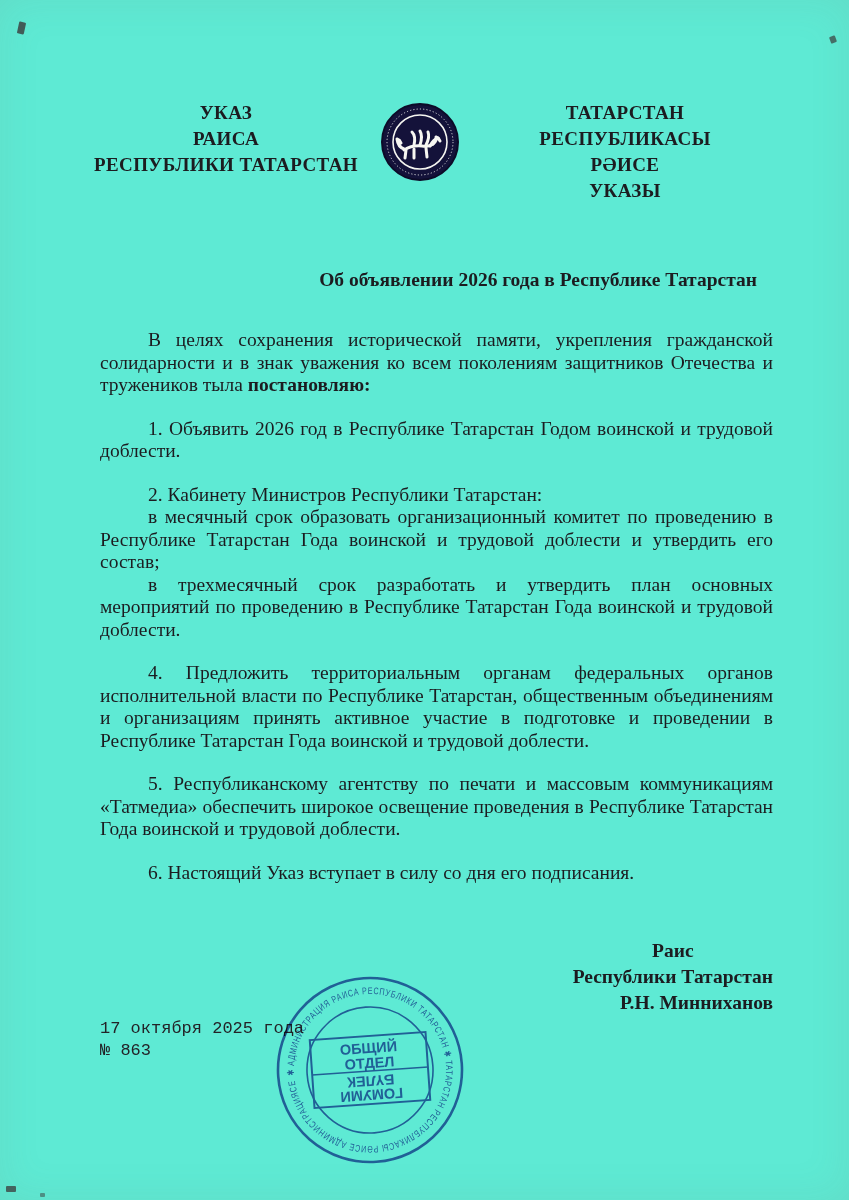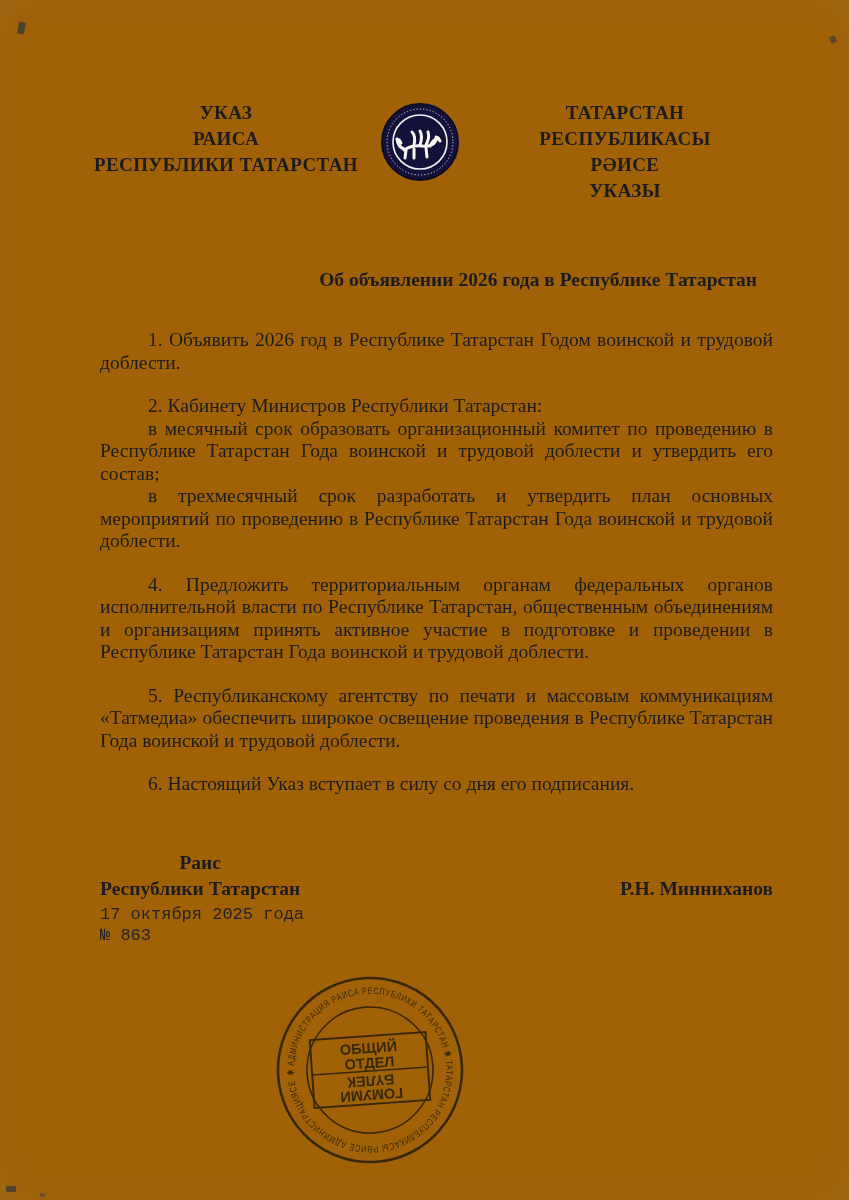--- a/index.html
+++ b/index.html
@@ -1,18 +1,18 @@
 <!DOCTYPE html>
 <html lang="ru"><head>
 <meta charset="utf-8">
 <style>
   html,body{margin:0;padding:0;background:#e8e8e6;}
   .page{
     position:relative;width:849px;height:1200px;margin:0 auto;
-    background:#a16207;overflow:hidden;color:#1c1c20;
+    background:#5eead4;overflow:hidden;color:#1c1c20;
     font-family:"Liberation Serif","DejaVu Serif",serif;
     box-shadow:inset 0 0 40px rgba(120,120,110,.12);
   }
   
   .letterhead{
     display:flex;justify-content:space-between;align-items:flex-start;
     padding:100px 78px 0 92px;
   }
   .head-col{font-weight:bold;font-size:19px;line-height:26px;text-align:center;letter-spacing:.4px;}
   .head-col.left{width:268px;}
@@ -24,21 +24,21 @@
     font-size:19.5px;line-height:27px;
   }
   
   .decree-body{margin:36px 76px 0 100px;font-size:19.5px;line-height:22.5px;}
   .block{margin:0 0 21px 0;}
   .para{margin:0;text-align:justify;text-indent:48px;hyphens:none;}
   .b{font-weight:bold;}
   
   .sig-row{
     display:flex;justify-content:space-between;align-items:flex-end;
-    margin:54px 76px 0 100px;font-size:19.5px;font-weight:bold;line-height:26px;
+    margin:54px 76px 0 100px;font-size:19.5px;font-weight:bold;line-height:26px;flex-direction:column;
   }
   .sig-left{text-align:center;}
   .sig-right{}
   
   .footer{
     margin:2px 0 0 100px;font-family:"Liberation Mono","DejaVu Sans Mono",monospace;
     font-size:17px;line-height:21.5px;color:#232327;
   }
   .footer div{margin:0;}
   
@@ -95,20 +95,23 @@
       <div>УКАЗЫ</div>
     </div>
   </div>
 
   <div class="doc-title">
     <div>Об объявлении 2026 года в Республике Татарстан</div>
   </div>
 
   <div class="decree-body">
       <div class="block">
+        <p class="para"><span>В целях сохранения исторической памяти, укрепления гражданской солидарности и в знак уважения ко всем поколениям защитников Отечества и тружеников тыла </span><span class="b">постановляю:</span></p>
+      </div>
+      <div class="block">
         <p class="para"><span>1. Объявить 2026 год в Республике Татарстан Годом воинской и трудовой доблести.</span></p>
       </div>
       <div class="block">
         <p class="para"><span>2. Кабинету Министров Республики Татарстан:</span></p>
         <p class="para"><span>в месячный срок образовать организационный комитет по проведению в Республике Татарстан Года воинской и трудовой доблести и утвердить его состав;</span></p>
         <p class="para"><span>в трехмесячный срок разработать и утвердить план основных мероприятий по проведению в Республике Татарстан Года воинской и трудовой доблести.</span></p>
       </div>
       <div class="block">
         <p class="para"><span>4. Предложить территориальным органам федеральных органов исполнительной власти по Республике Татарстан, общественным объединениям и организациям принять активное участие в подготовке и проведении в Республике Татарстан Года воинской и трудовой доблести.</span></p>
       </div>

